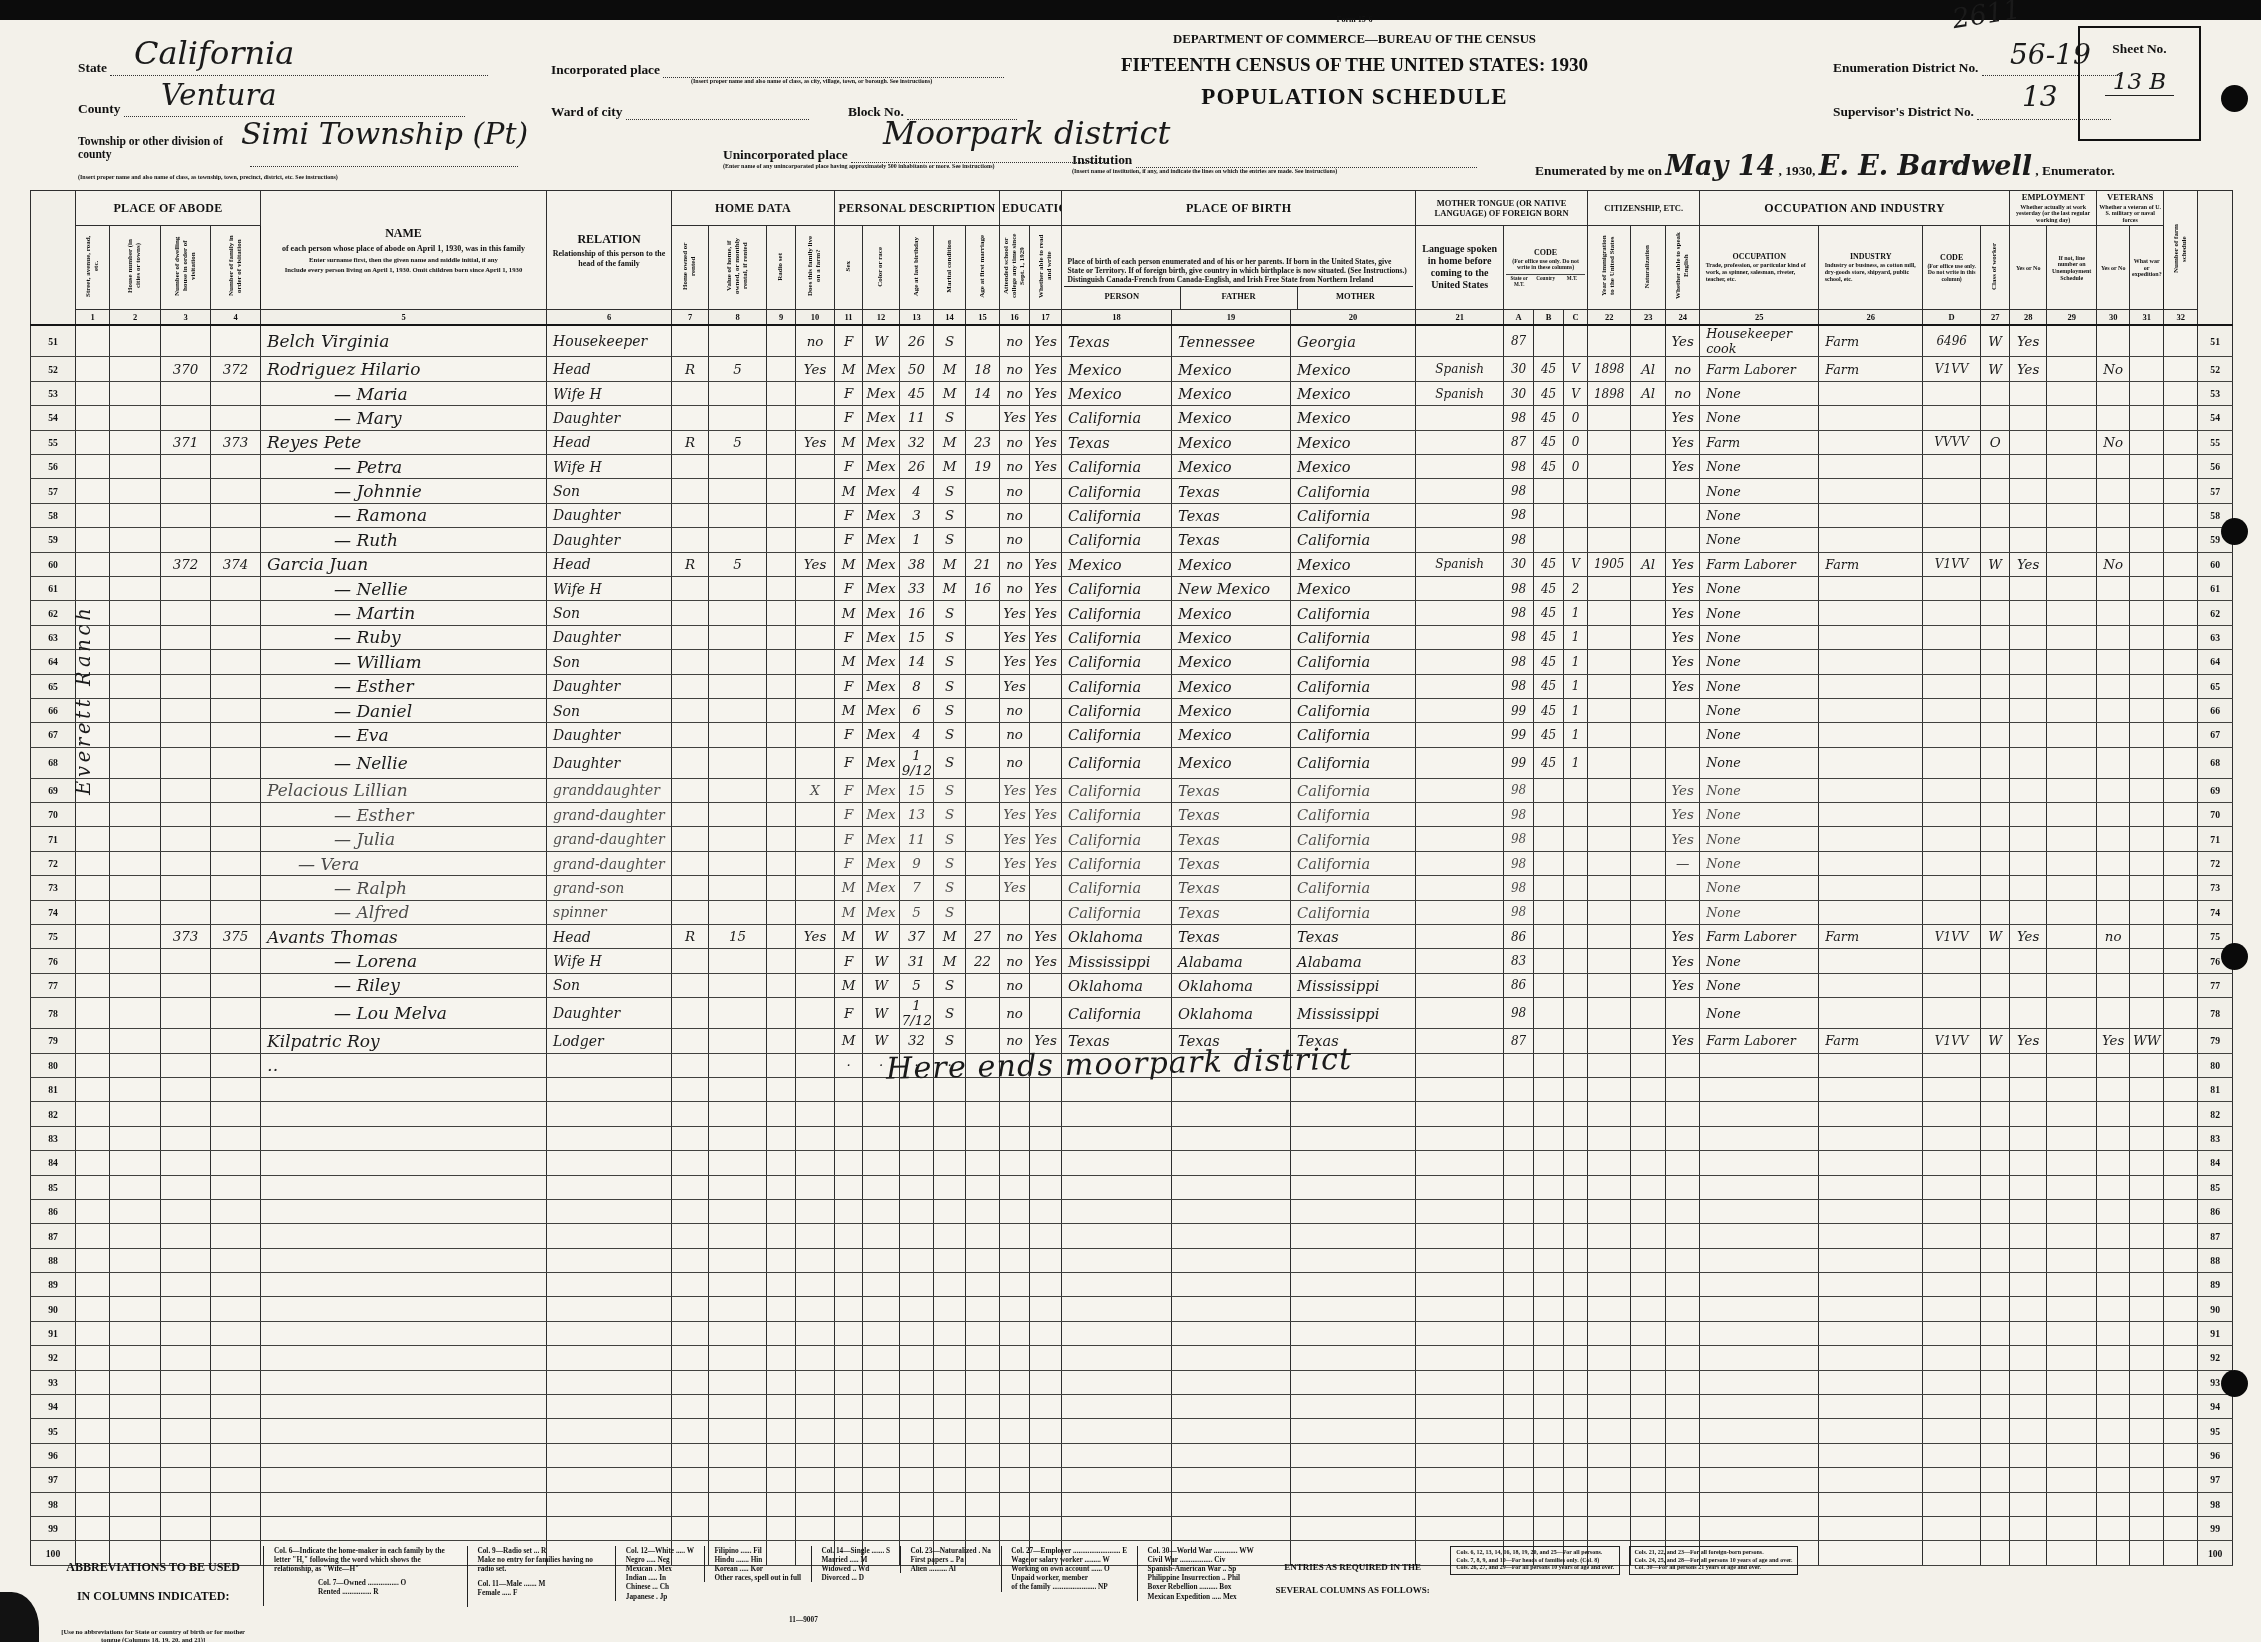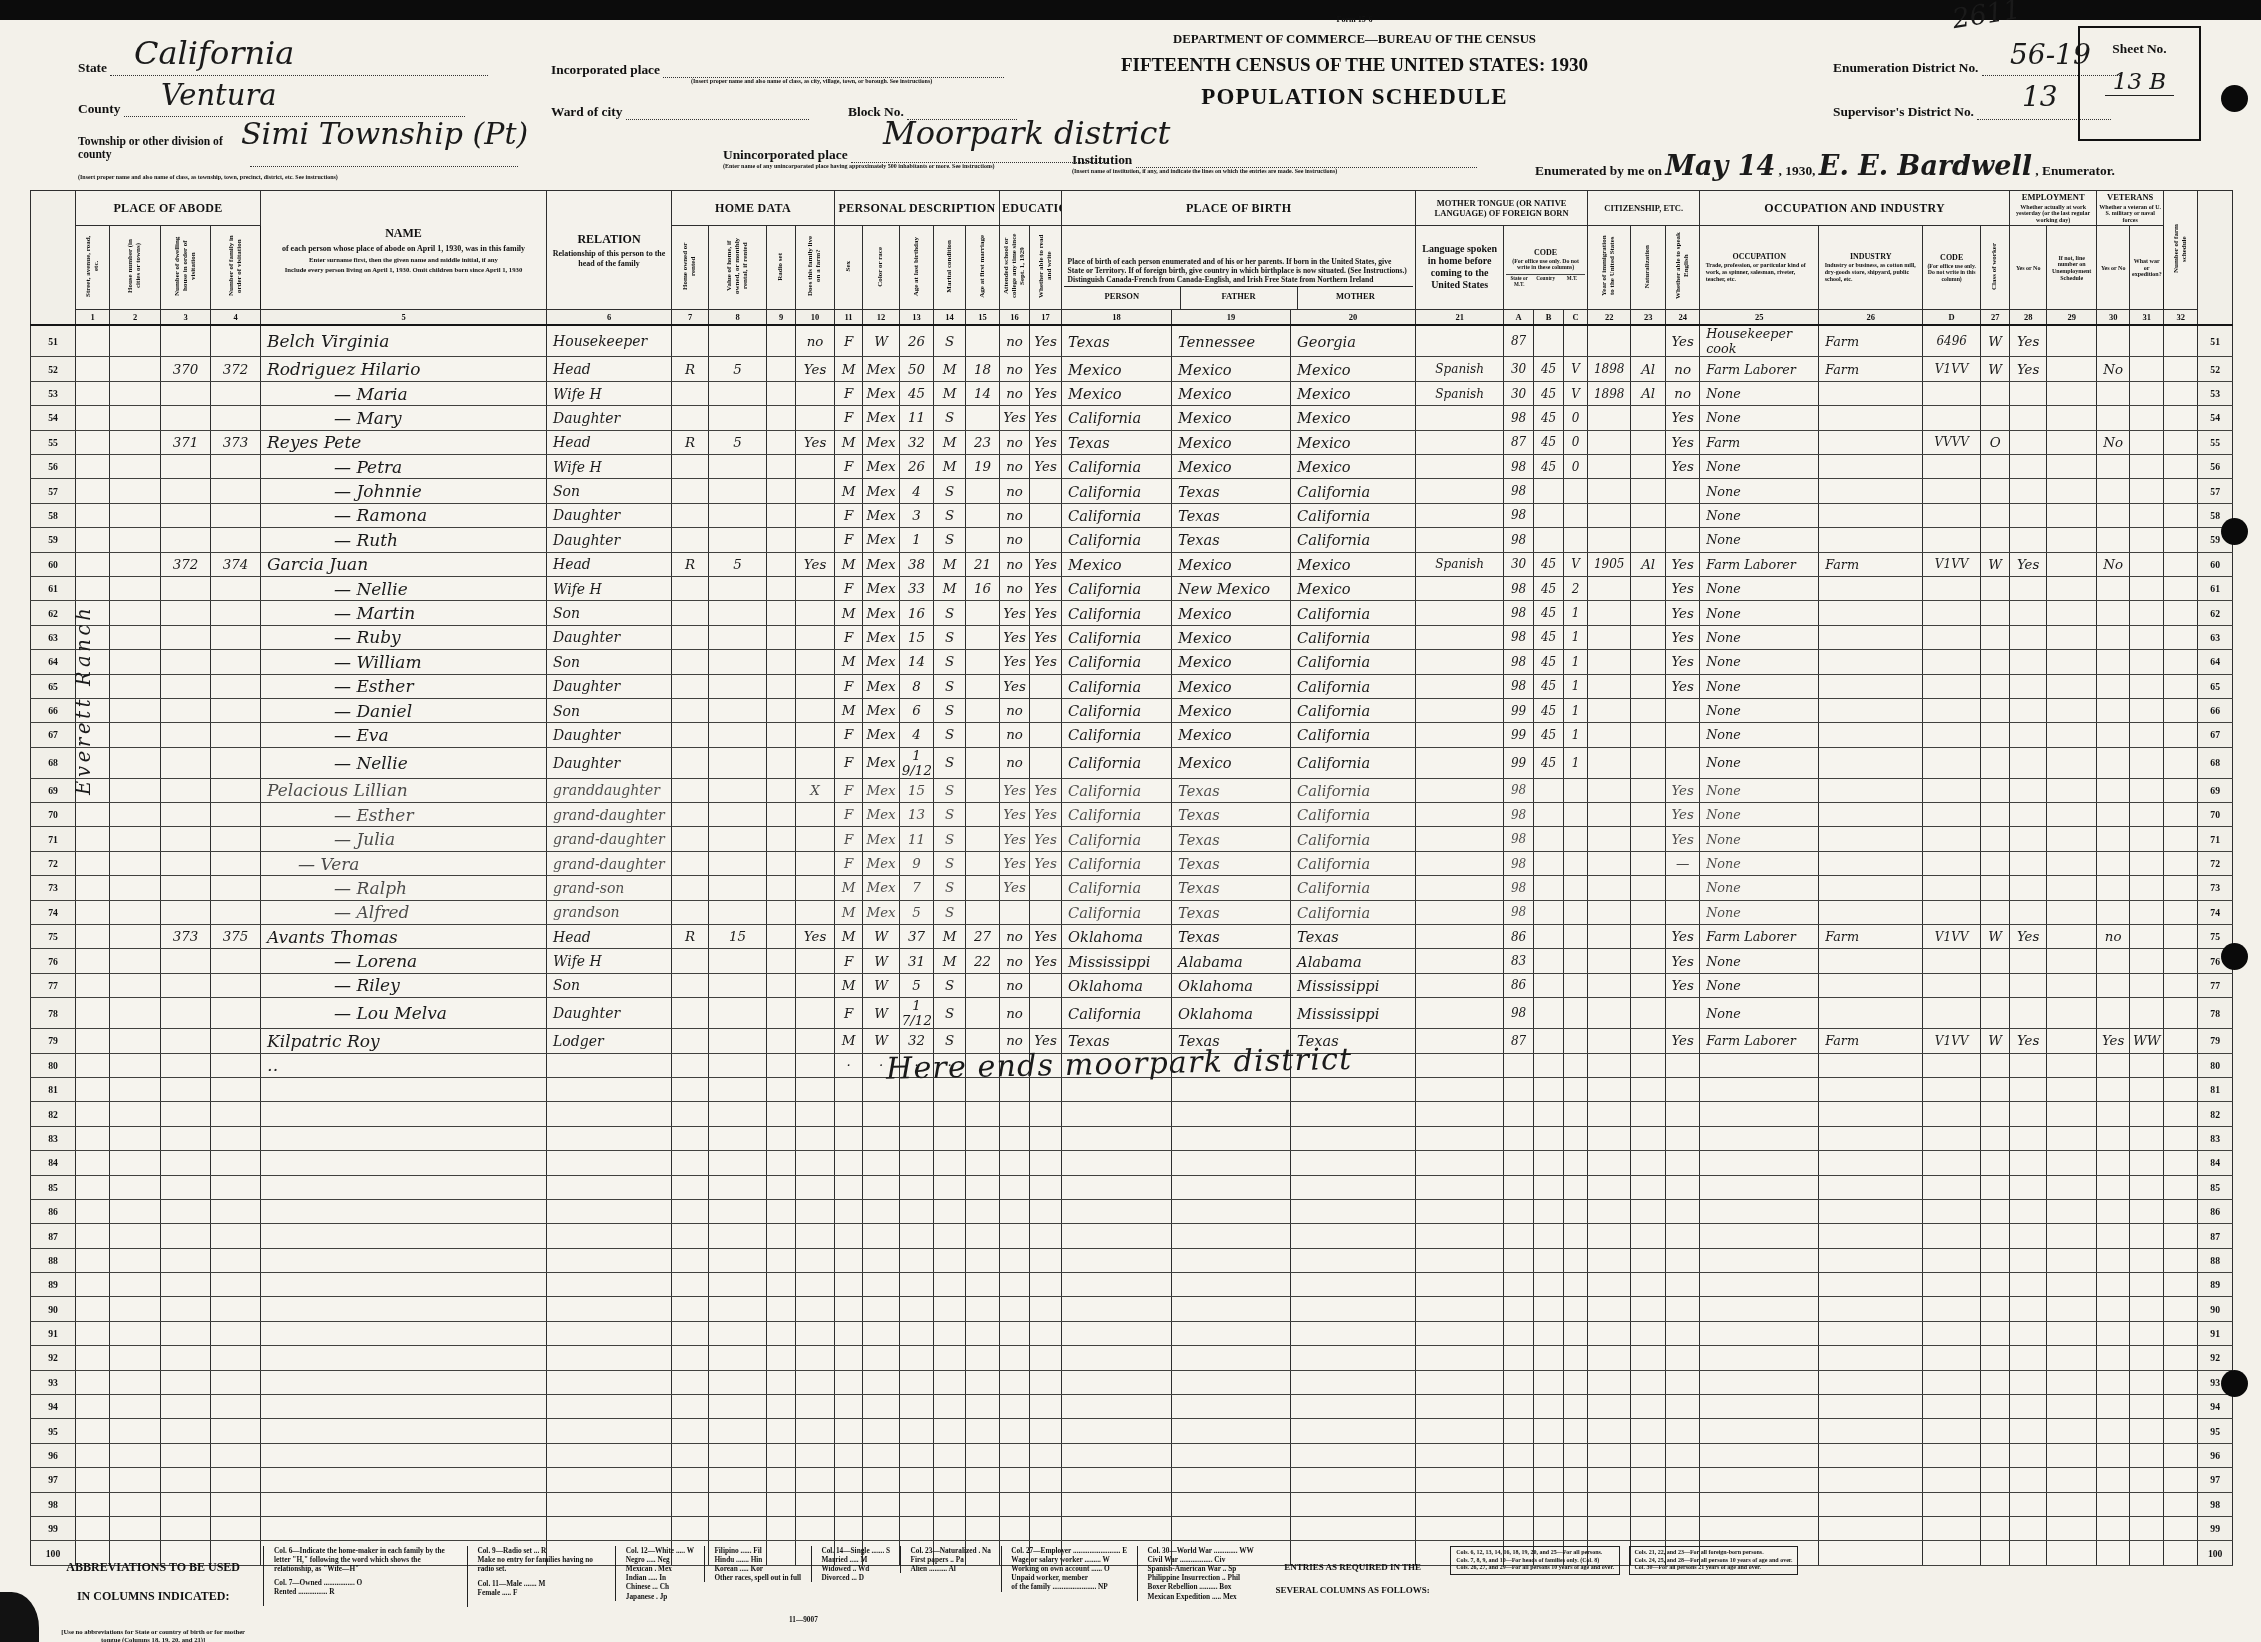--- a/index.html
+++ b/index.html
@@ -1258,21 +1258,21 @@
             <td class="k-fs bL"></td>
             <td class="ln bL">73</td>
           </tr>
           <tr class="faded">
             <td class="ln">74</td>
             <td class="k-st bL"></td>
             <td class="k-hn"></td>
             <td class="k-dw"></td>
             <td class="k-fm"></td>
             <td class="k-name bL hw" style="padding-left: 73px;">— Alfred</td>
-            <td class="k-rel bL hw">grandson</td>
+            <td class="k-rel bL hw">spinner</td>
             <td class="k-own bL"></td>
             <td class="k-val"></td>
             <td class="k-rad"></td>
             <td class="k-farm"></td>
             <td class="k-sex bL hw">M</td>
             <td class="k-race hw">Mex</td>
             <td class="k-age hw">5</td>
             <td class="k-mar hw">S</td>
             <td class="k-am"></td>
             <td class="k-sch bL"></td>
@@ -2345,21 +2345,21 @@
   <div class="street-note hw">Everett Ranch</div>
   <div class="end-note hw">Here  ends  moorpark  district</div>
 
   <div class="footer">
     <div class="fb ftitle">
       <div>ABBREVIATIONS TO BE USED</div>
       <div>IN COLUMNS INDICATED:</div>
       <div class="fbracket">[Use no abbreviations for State or country of birth or for mother tongue (Columns 18, 19, 20, and 21)]</div>
     </div>
     <div class="fb" style="max-width:183px;"><span>Col. 6—Indicate the home-maker in each family by the letter "H," following the word which shows the relationship, as "Wife—H"</span>
-      <div style="margin-top:4.9px;">Col. 7—Owned ................. O
+      <div style="margin-top:4.9px;margin-left:44px;">Col. 7—Owned ................. O
 Rented ................ R</div>
     </div>
     <div class="fb" style="max-width:128px;"><span>Col. 9—Radio set ... R
 Make no entry for families having no radio set.</span>
       <div style="margin-top:6px;">Col. 11—Male ....... M
 Female ..... F</div>
     </div>
     <div class="fb"><span>Col. 12—White ..... W
 Negro ..... Neg
 Mexican . Mex

